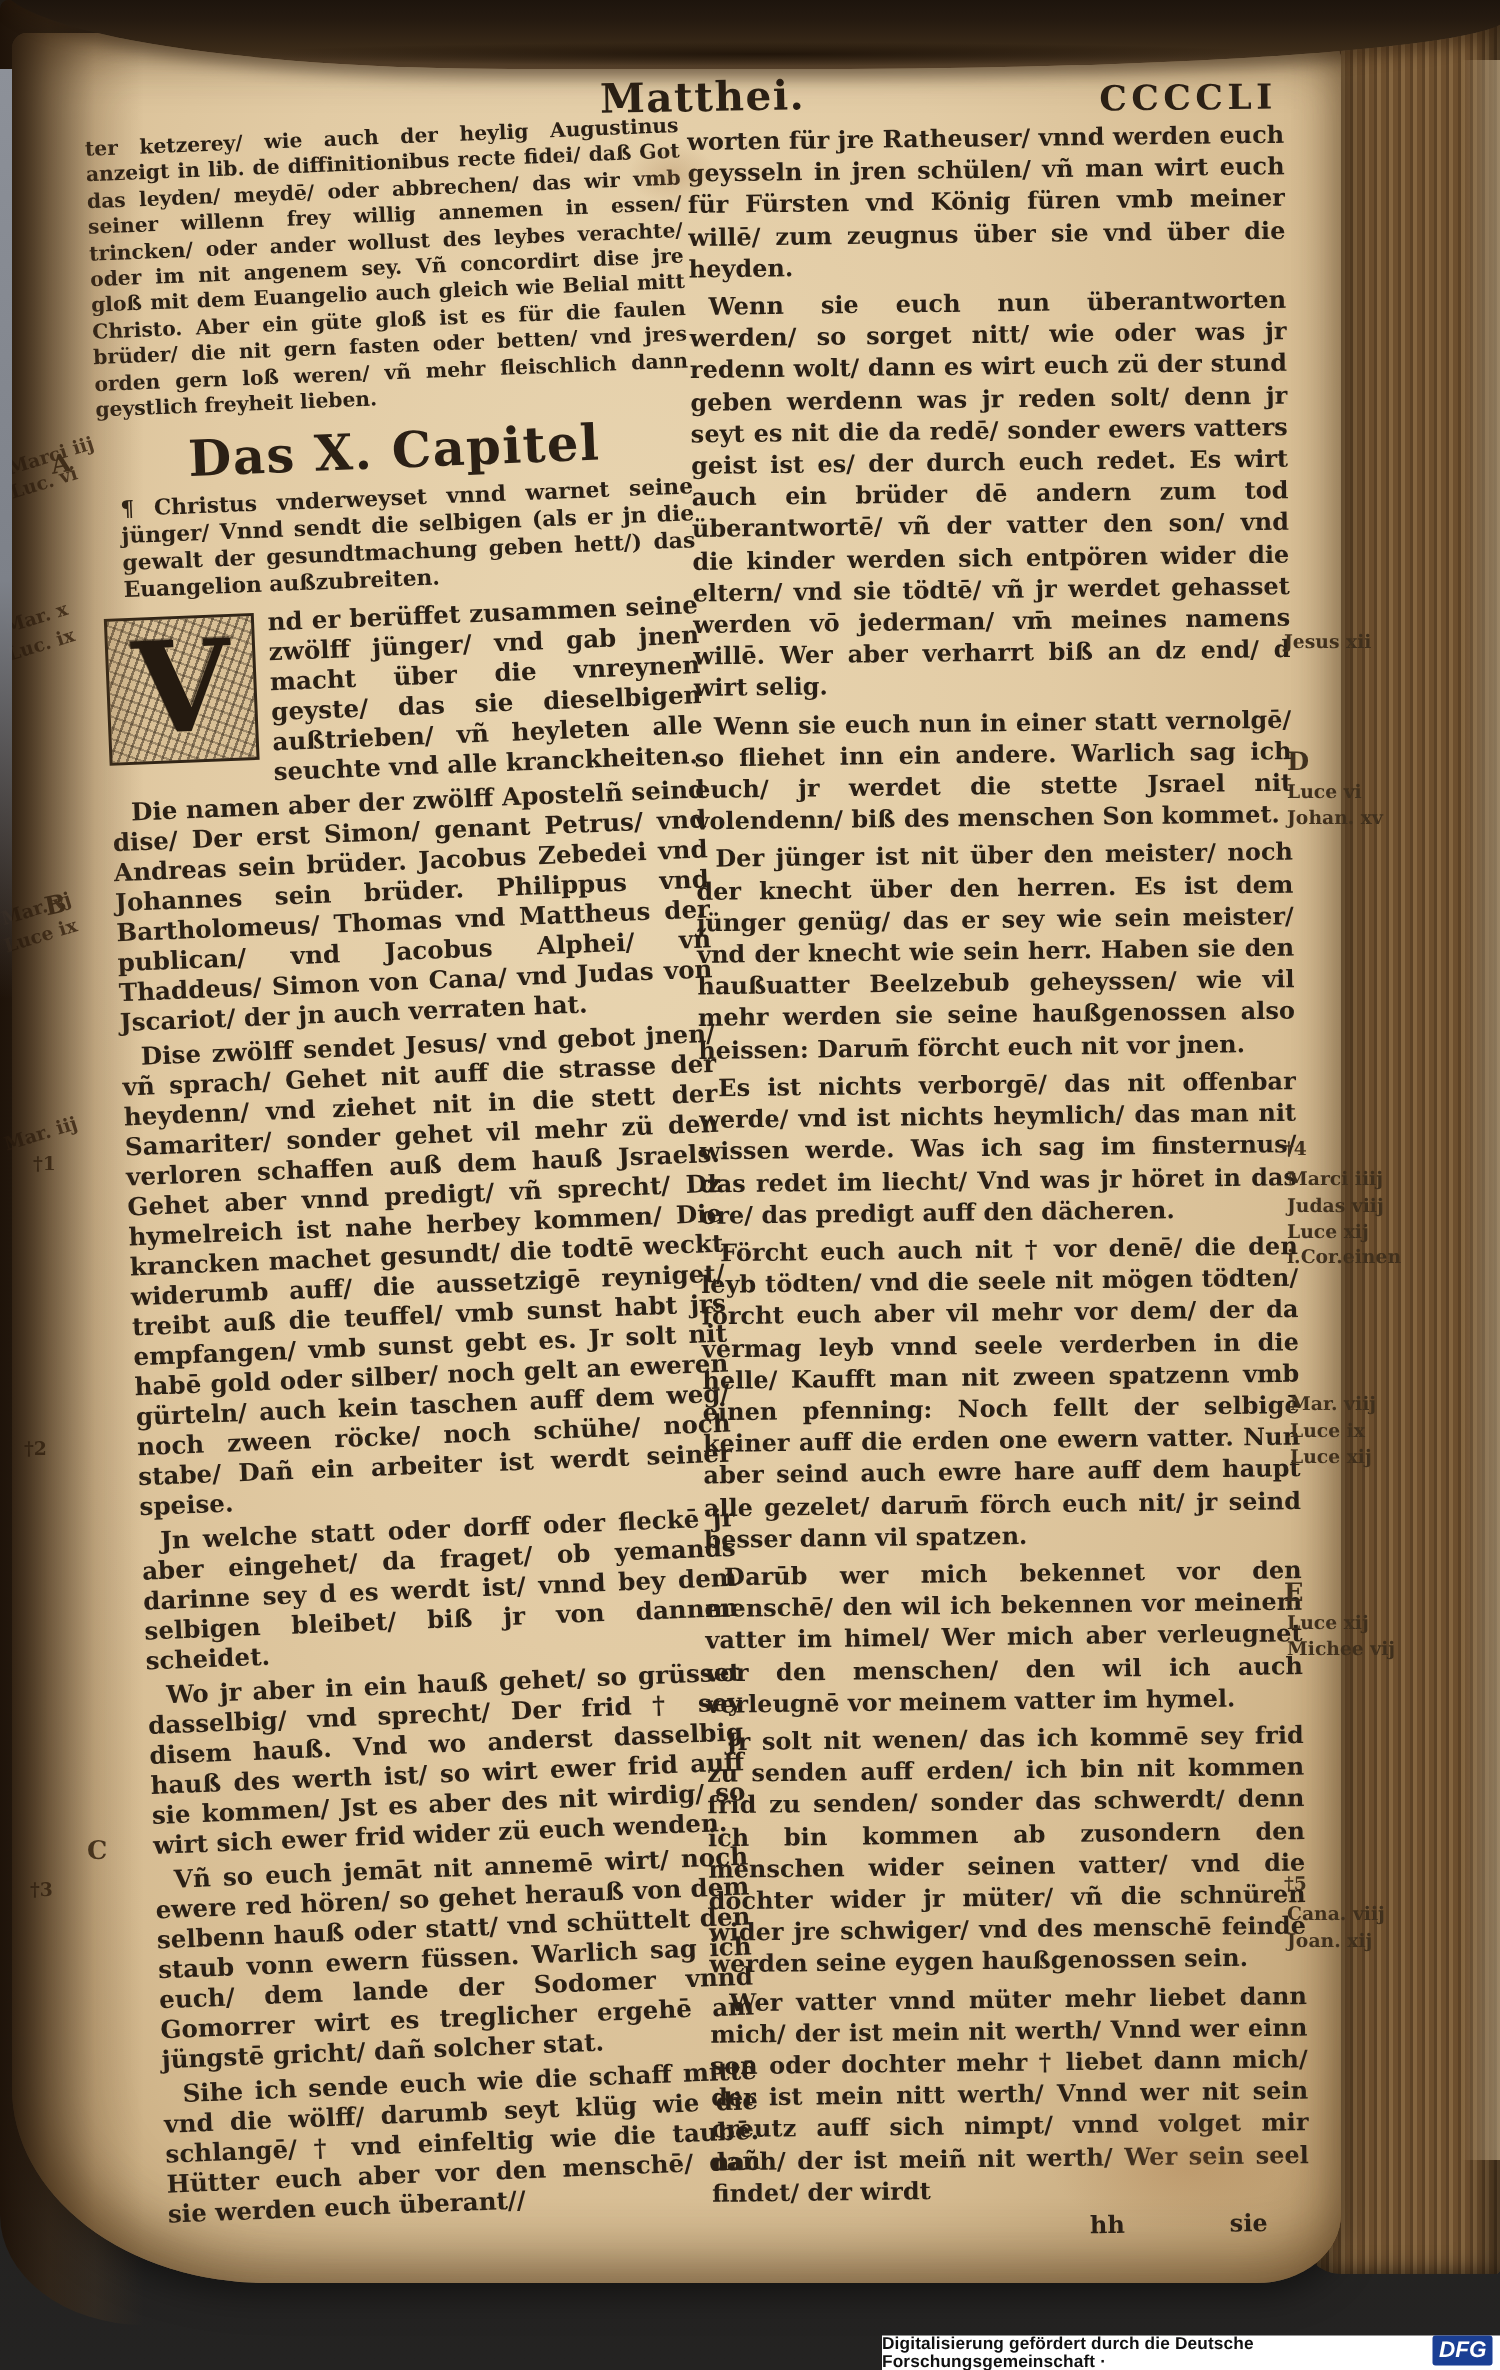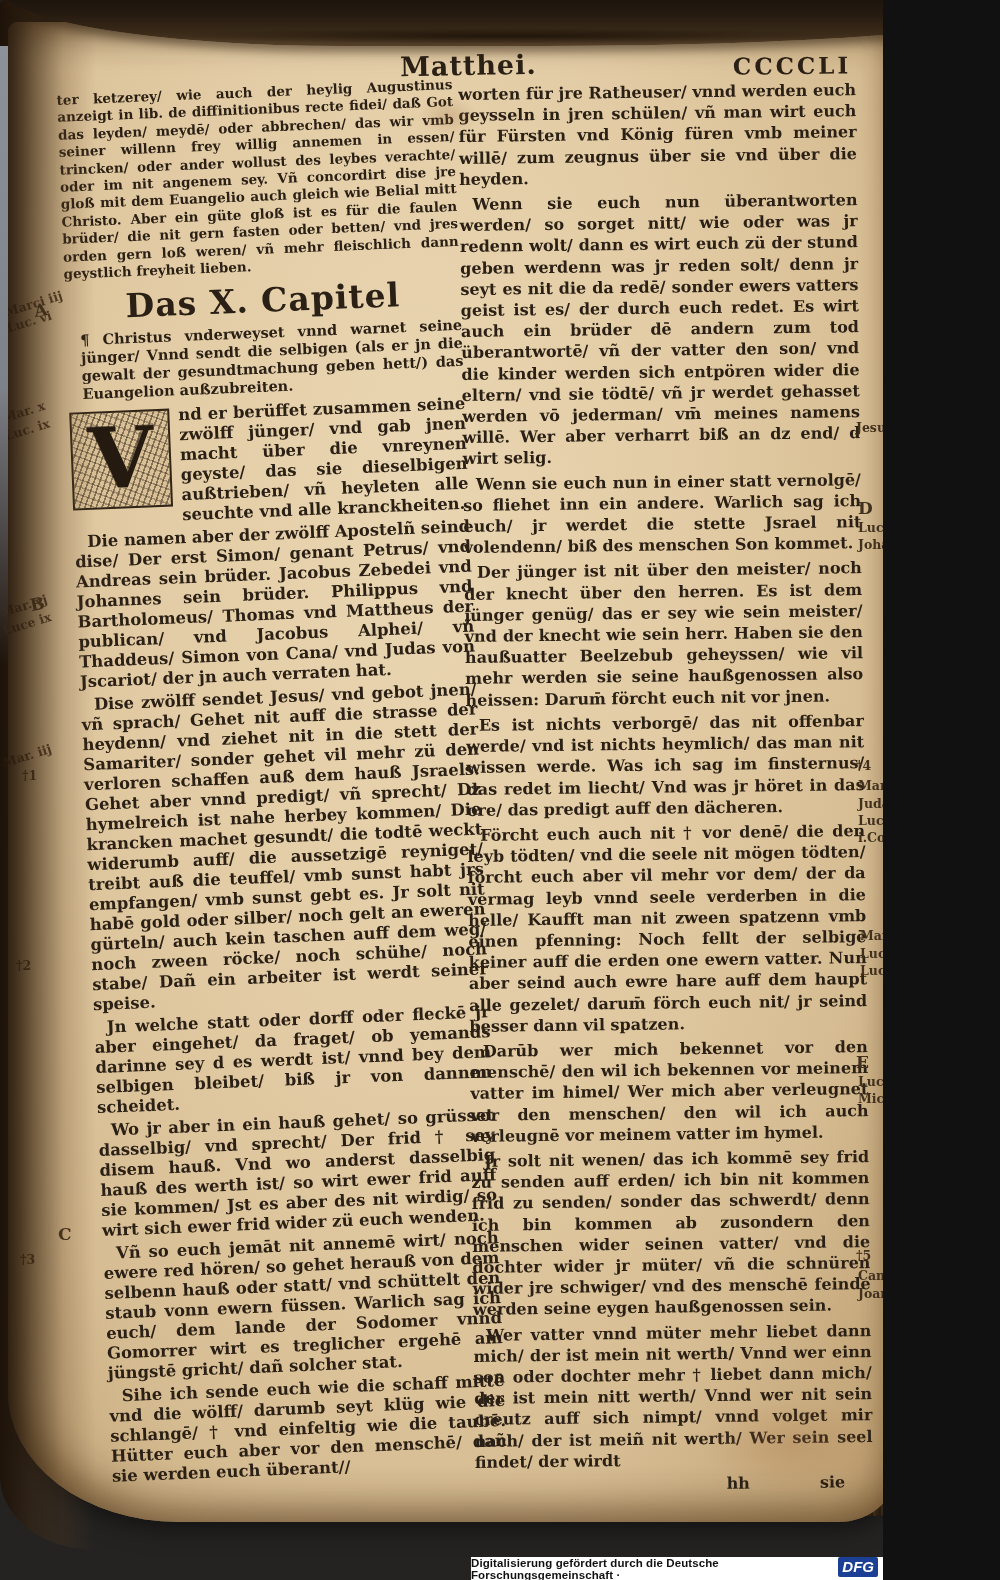--- a/index.html
+++ b/index.html
@@ -1,16 +1,16 @@
 <!DOCTYPE html>
 <html><head>
 <meta charset="utf-8">
 <style>
   html,body{margin:0;padding:0;background:#111;}
-  .photo{position:relative;width:883px;height:1580px;overflow:hidden;
+  .photo{position:relative;width:1000px;height:1580px;overflow:hidden;
     background:linear-gradient(180deg,#201c17 0%,#23211e 60%,#242322 100%);
     font-family:"DejaVu Serif", serif;color:#2b2015;}
   
   .fore-edge{position:absolute;right:0;top:4px;width:132px;height:1512px;border-radius:8px 3px 3px 26px;
     background:repeating-linear-gradient(90deg,#5c4226 0 2px,#84653f 2px 5px,#6d4f2e 5px 8px,#96causefb 0);
     background:repeating-linear-gradient(90deg,#5c4226 0 2px,#84653f 2px 5px,#6d4f2e 5px 8px);
     box-shadow:inset -10px 0 18px rgba(0,0,0,.45), inset 8px 0 14px rgba(0,0,0,.35);}
   .fore-edge-light{position:absolute;right:0;top:40px;width:26px;height:1400px;
     background:linear-gradient(90deg,rgba(221,196,156,0),rgba(221,196,156,.55));}
   

